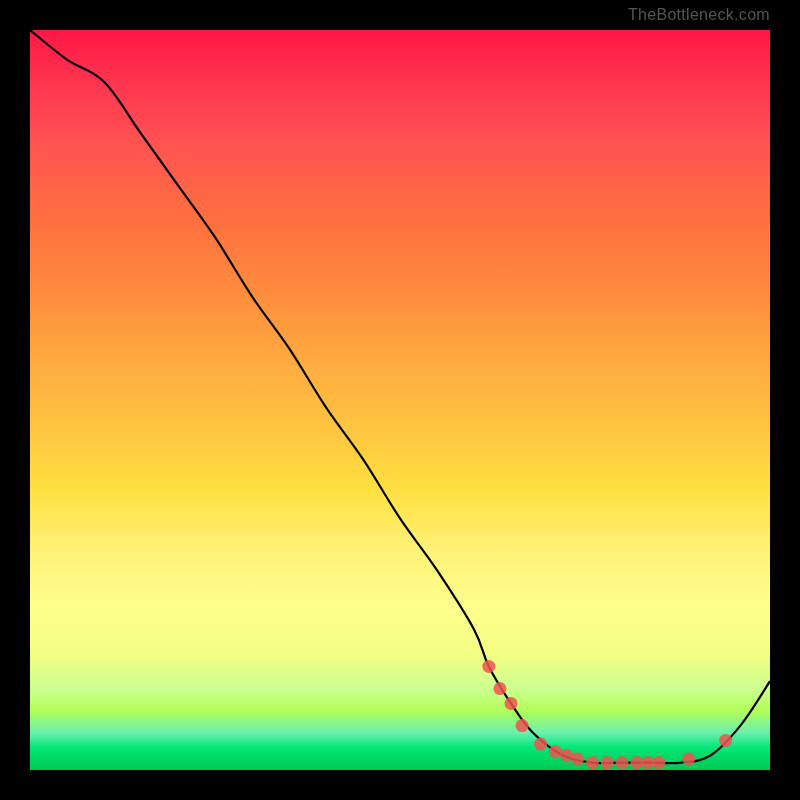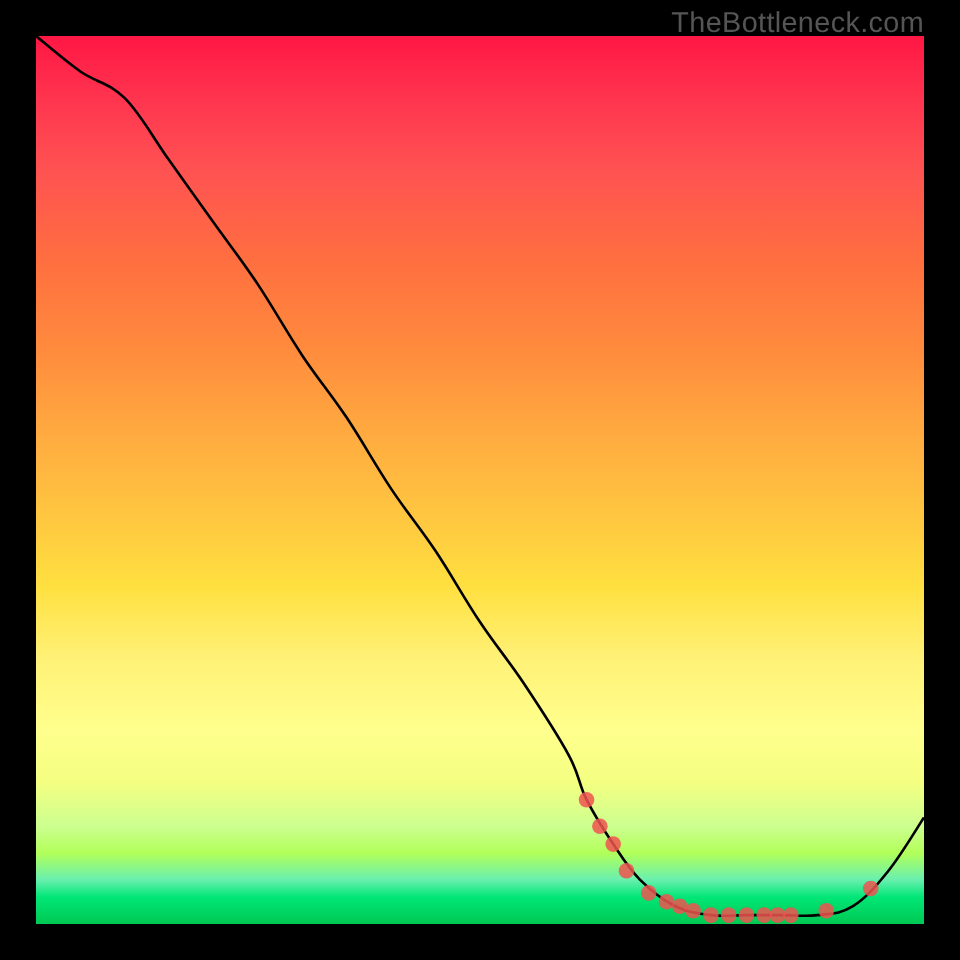--- a/index.html
+++ b/index.html
@@ -40,21 +40,21 @@
       #69f0ae 95%,
       #00e676 97%,
       #00c853 100%
     );
   }
   .watermark {
     position: absolute;
     top: 6px;
     right: 30px;
     color: #555;
-    font-size: 24px;
+    font-size: 16px;
     font-weight: 500;
     letter-spacing: 0.3px;
   }
   svg.curve {
     position: absolute;
     left: 0;
     top: 0;
     width: 740px;
     height: 740px;
   }

